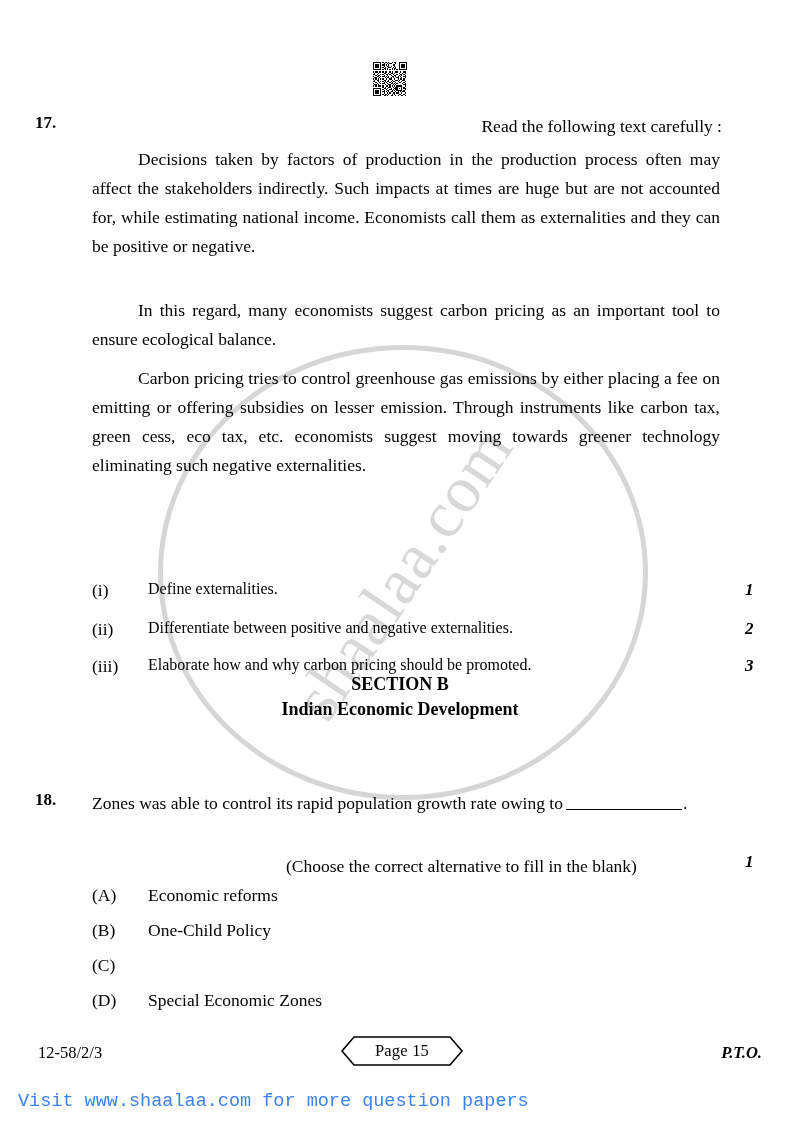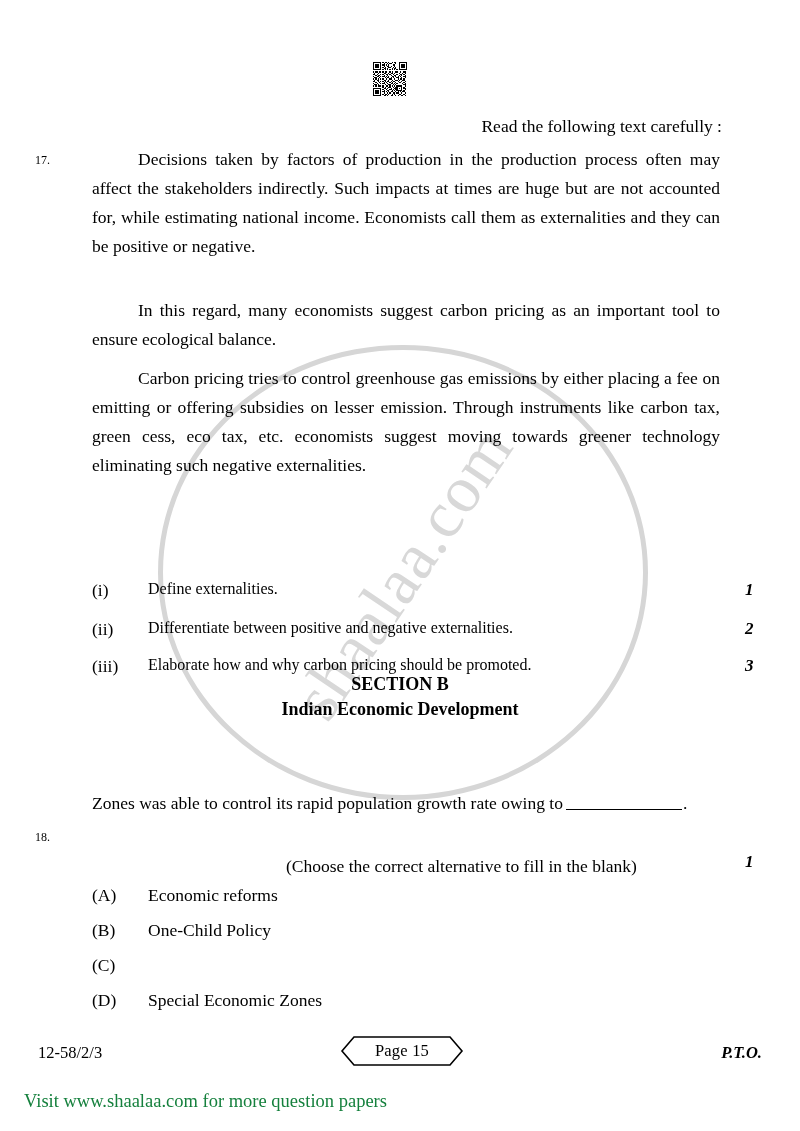--- a/index.html
+++ b/index.html
@@ -58,23 +58,22 @@
     left: 373px;
     top: 62px;
     width: 34px;
     height: 34px;
   }
   #qr-wrap svg { display: block; width: 34px; height: 34px; }
 
   
   .qnum {
     position: absolute;
-    font-weight: normal;
-    font-size: 12px;
-    margin-top: 40px;
+    font-weight: bold;
+    font-size: 17px;
   }
   .qbody {
     position: absolute;
     font-size: 17.5px;
     line-height: 29px;
   }
   .just {
     text-align: justify;
     text-align-last: left;
   }
@@ -155,25 +154,25 @@
     position: absolute;
     inset: 0;
     display: flex;
     align-items: center;
     justify-content: center;
     font-size: 16.5px;
     letter-spacing: .2px;
   }
   #visit-banner {
     position: absolute;
-    left: 24px;
+    left: 18px;
     top: 1091px;
-    font-family: Liberation Serif, serif;
+    font-family: Liberation Mono, monospace;
     font-size: 18.5px;
-    color: #15803d;
+    color: #3b82f6;
   }
 </style>
 </head>
 <body>
 
 <div id="watermark">
   <div class="wm-ring"></div>
   <div class="wm-text">shaalaa.com</div>
 </div>
 

